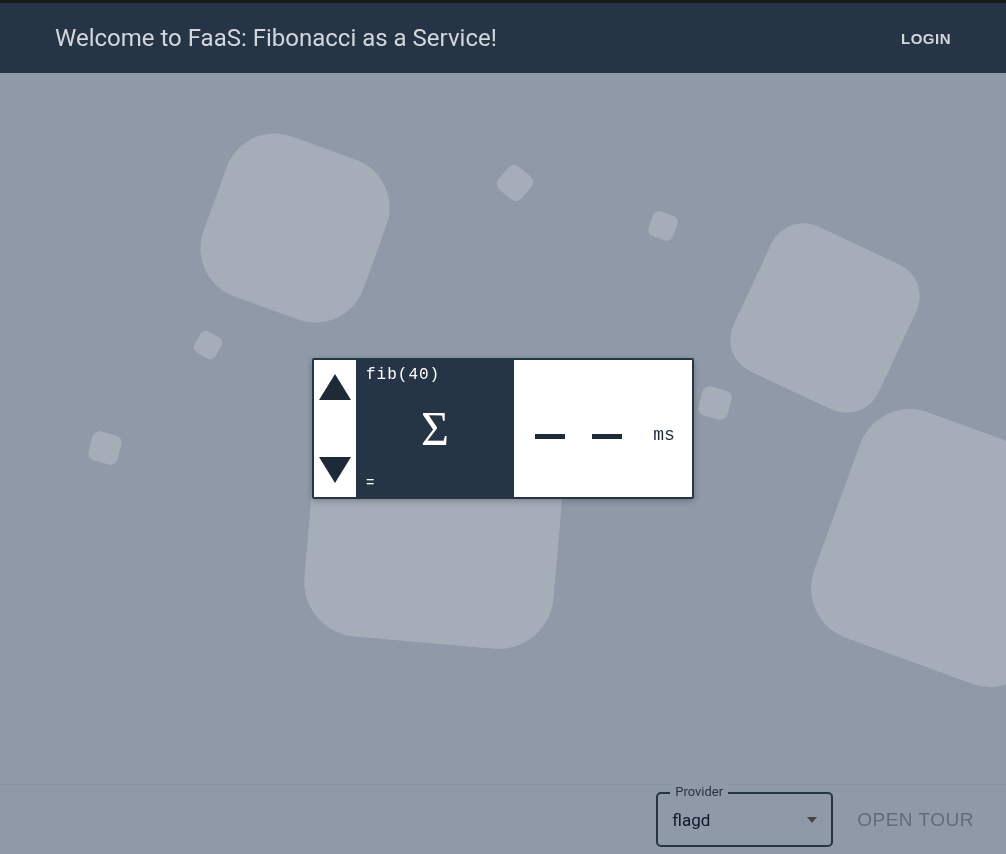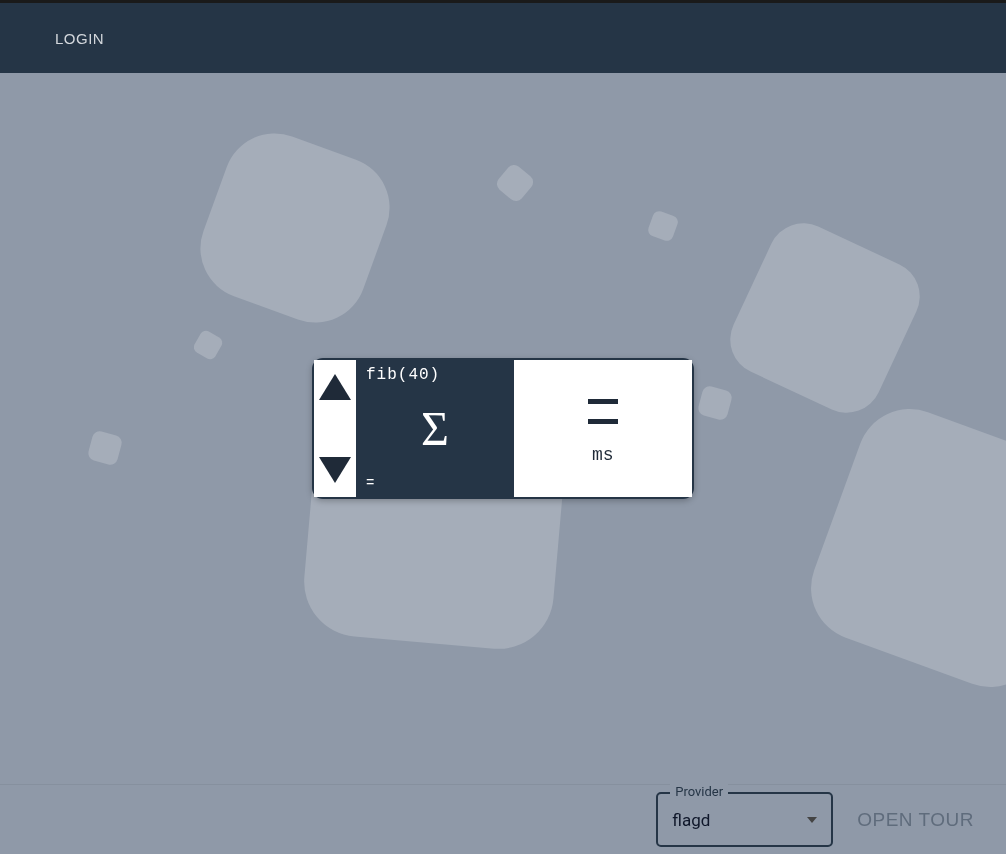--- a/index.html
+++ b/index.html
@@ -28,21 +28,21 @@
       padding: 0 55px 0 55px;
     }
     .header-title {
       color: #d3d7dc;
       font-size: 24px;
       font-weight: 400;
     }
     .login-btn {
       color: #d3d7dc;
       font-size: 15px;
-      font-weight: 400;
+      font-weight: 700;
       letter-spacing: 0.5px;
       background: transparent;
       border: none;
       cursor: pointer;
     }
     .main-area {
       position: relative;
       height: 711px;
       background: #8f99a8;
       overflow: hidden;
@@ -65,21 +65,21 @@
 
     .calc-card {
       position: absolute;
       top: 285px;
       left: 312px;
       width: 382px;
       height: 141px;
       border: 2px solid #253546;
       background: #fff;
       display: flex;
-      border-radius: 11px;
+      border-radius: 2px;
       box-shadow: 0 2px 6px rgba(0,0,0,0.25);
     }
     .stepper {
       width: 42px;
       background: #fff;
       display: flex;
       flex-direction: column;
       justify-content: space-between;
       align-items: center;
       padding: 14px 0;
@@ -129,24 +129,23 @@
       background: #fff;
       display: flex;
       align-items: center;
       justify-content: center;
       font-family: "Courier New", monospace;
       color: #1f2a38;
       position: relative;
     }
     .result-dashes {
       display: flex;
-      align-items: flex-start;
-      gap: 15px;
-      position: relative;
-      flex-direction: column;
+      align-items: flex-end;
+      gap: 27px;
+      position: relative;
     }
     .dash {
       display: inline-block;
       width: 30px;
       height: 5px;
       background: #1f2a38;
     }
     .ms-label {
       font-size: 18px;
       position: relative;
@@ -211,20 +210,21 @@
       padding: 10px 14px;
       cursor: pointer;
     }
   </style>
 </head>
 <body>
 
 <div class="top-strip"></div>
 
 <header class="header">
+  <div class="header-title">Welcome to FaaS: Fibonacci as a Service!</div>
   <button class="login-btn">LOGIN</button>
 </header>
 
 <main class="main-area">
   <div class="bg-shape sh1"></div>
   <div class="bg-shape sh2"></div>
   <div class="bg-shape sh3"></div>
   <div class="bg-shape sh4"></div>
   <div class="bg-shape sh5"></div>
   <div class="bg-shape sh6"></div>

